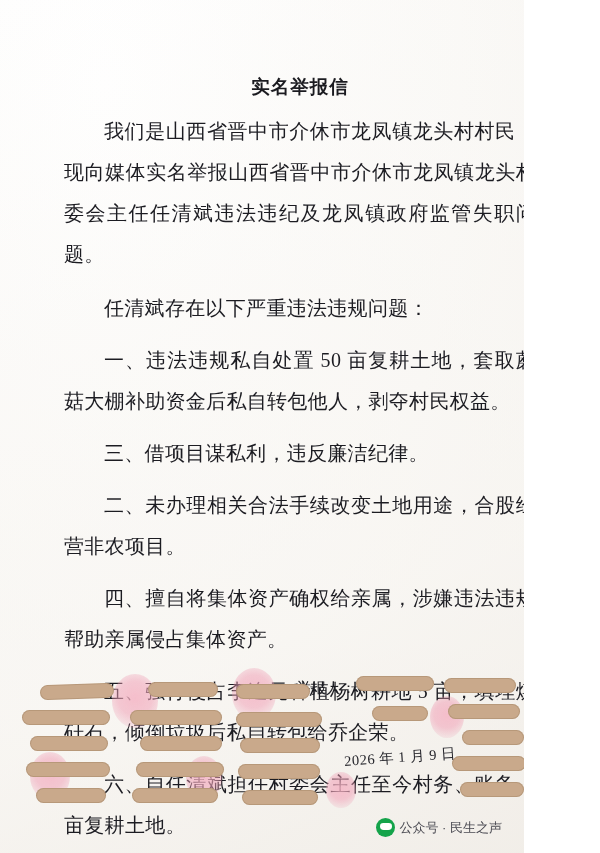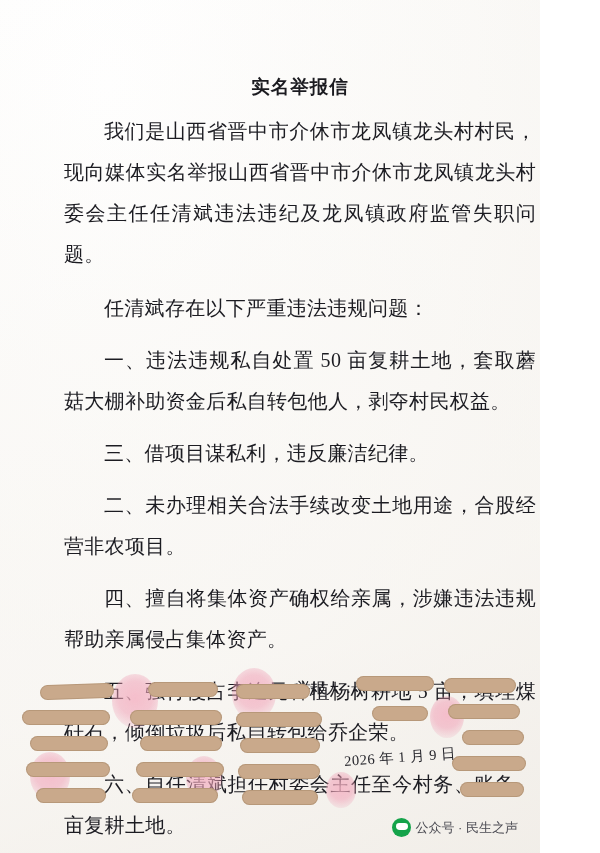--- a/index.html
+++ b/index.html
@@ -15,21 +15,20 @@
     position: relative;
   }
   .page {
     position: relative;
     width: 524px;
     height: 853px;
     background: #fdfcfa;
     background-image:
       radial-gradient(ellipse at 20% 10%, #ffffff 0%, #fbfaf8 60%, #f7f5f2 100%);
     overflow: hidden;
-    padding-left: 16px;
   }
   .paper-tint {
     position: absolute;
     inset: 0;
     background: linear-gradient(160deg, rgba(255,255,255,0) 0%, rgba(246,243,238,0.55) 70%, rgba(240,236,230,0.8) 100%);
     pointer-events: none;
   }
   .doc {
     position: absolute;
     left: 0;

